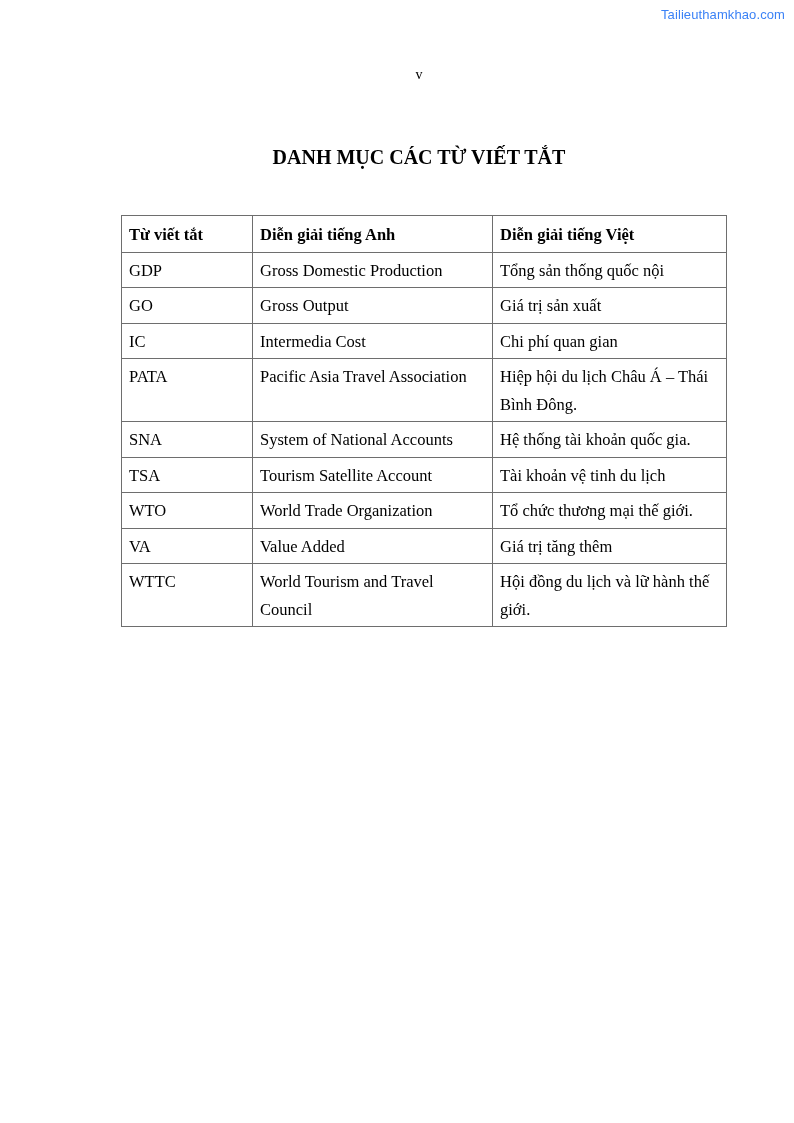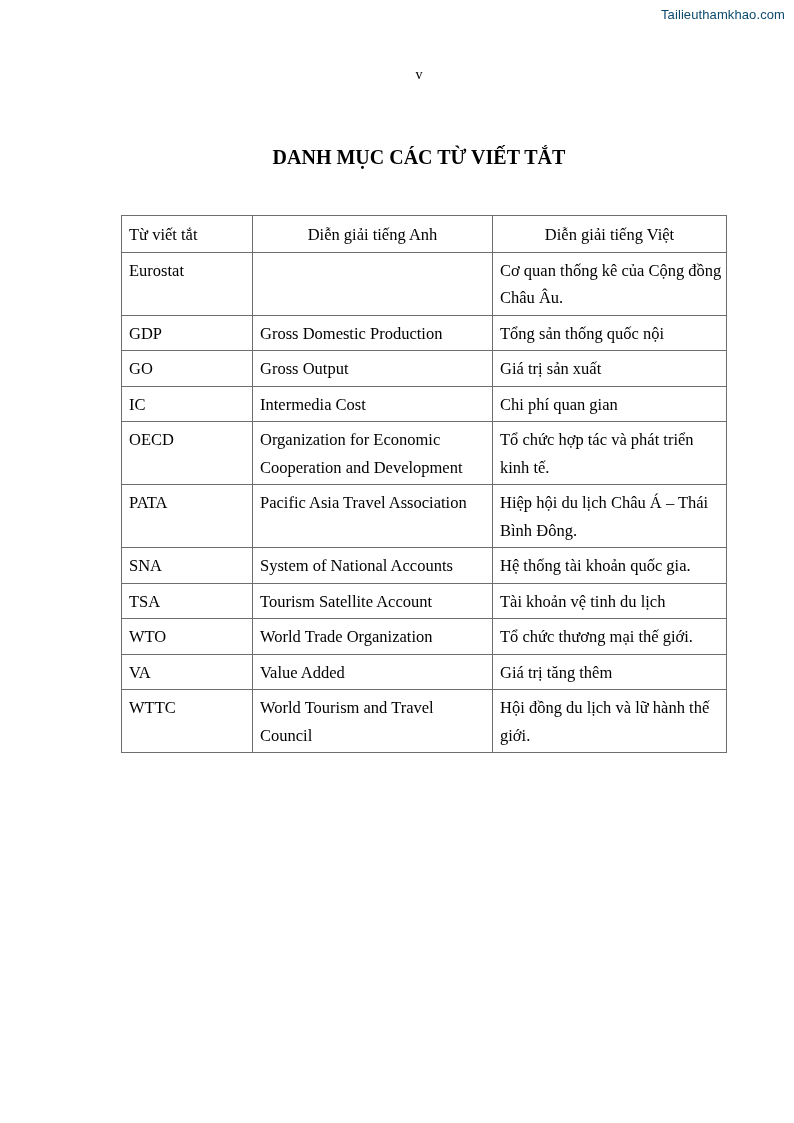--- a/index.html
+++ b/index.html
@@ -14,21 +14,21 @@
       overflow: hidden;
       font-family: "Liberation Serif", serif;
       color: #000000;
     }
     .watermark {
       position: absolute;
       top: 7px;
       right: 9px;
       font-family: "Liberation Sans", sans-serif;
       font-size: 13px;
-      color: #0c4a6e;
+      color: #3b82f6;
       letter-spacing: 0.1px;
     }
     .page-number {
       position: absolute;
       top: 67px;
       left: 0;
       width: 838px;
       text-align: center;
       font-size: 14px;
     }
@@ -53,26 +53,26 @@
       line-height: 27.5px;
     }
     .abbr-table th, .abbr-table td {
       border: 1px solid #6e6e6e;
       vertical-align: top;
       padding: 4px 7px 3px 7px;
       text-align: left;
       font-weight: normal;
     }
     .abbr-table th {
-      font-weight: normal;
+      font-weight: bold;
       padding-top: 5px;
       padding-bottom: 3px;
     }
     .abbr-table th.center {
-      text-align: center;
+      text-align: left;
     }
     col.c1 { width: 131px; }
     col.c2 { width: 240px; }
     col.c3 { width: 234px; }
     .abbr-table td.c3 { padding-right: 4px; }
   </style>
 </head>
 <body>
 
 <div class="watermark">Tailieuthamkhao.com</div>
@@ -89,43 +89,33 @@
   </colgroup>
   <thead>
     <tr>
       <th>Từ viết tắt</th>
       <th class="center">Diễn giải tiếng Anh</th>
       <th class="center">Diễn giải tiếng Việt</th>
     </tr>
   </thead>
   <tbody>
     <tr>
-      <td>Eurostat</td>
-      <td></td>
-      <td class="c3">Cơ quan thống kê của Cộng đồng Châu Âu.</td>
-    </tr>
-    <tr>
       <td>GDP</td>
       <td>Gross Domestic Production</td>
       <td class="c3">Tổng sản thống quốc nội</td>
     </tr>
     <tr>
       <td>GO</td>
       <td>Gross Output</td>
       <td class="c3">Giá trị sản xuất</td>
     </tr>
     <tr>
       <td>IC</td>
       <td>Intermedia Cost</td>
       <td class="c3">Chi phí quan gian</td>
-    </tr>
-    <tr>
-      <td>OECD</td>
-      <td>Organization for Economic Cooperation and Development</td>
-      <td class="c3">Tổ chức hợp tác và phát triển kinh tế.</td>
     </tr>
     <tr>
       <td>PATA</td>
       <td>Pacific Asia Travel Association</td>
       <td class="c3">Hiệp hội du lịch Châu Á – Thái Bình Đông.</td>
     </tr>
     <tr>
       <td>SNA</td>
       <td>System of National Accounts</td>
       <td class="c3">Hệ thống tài khoản quốc gia.</td>

